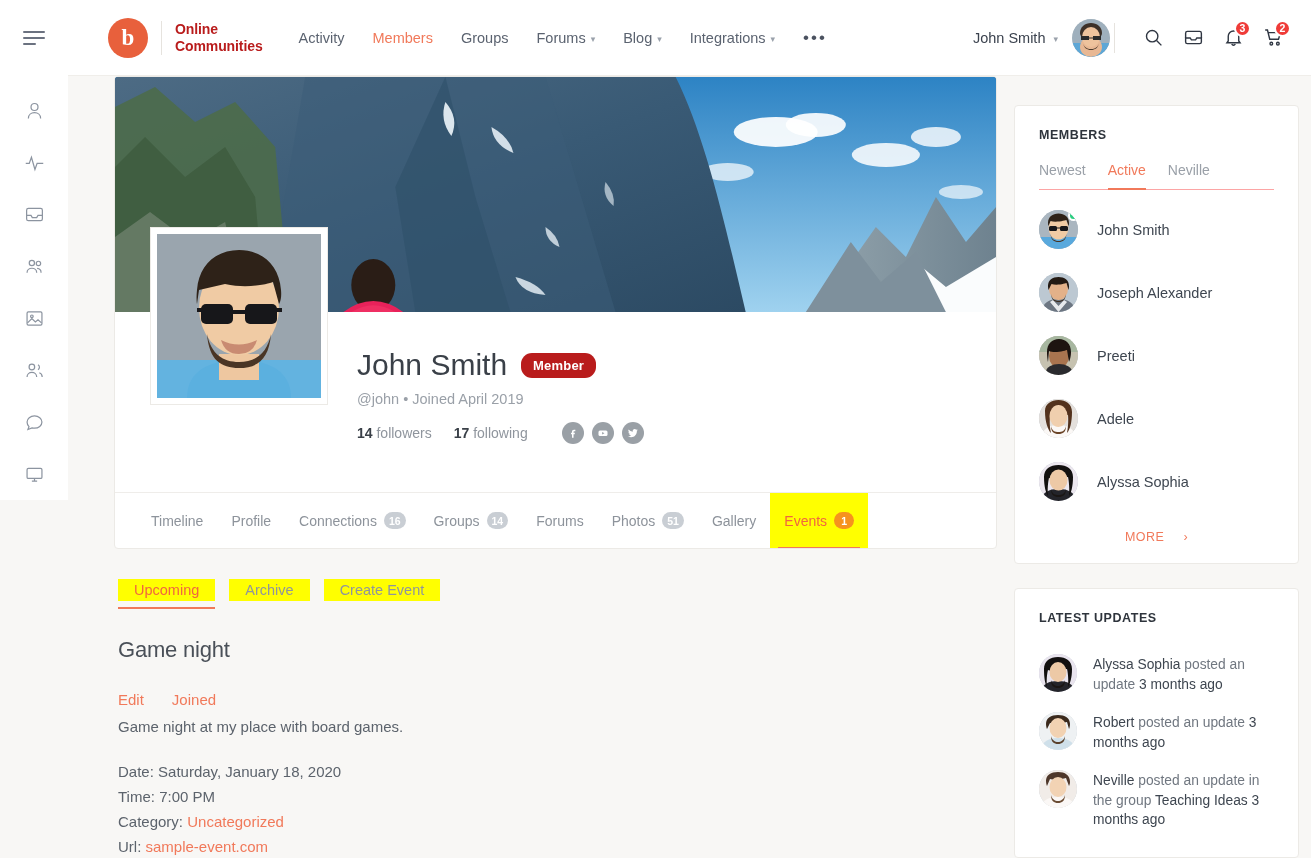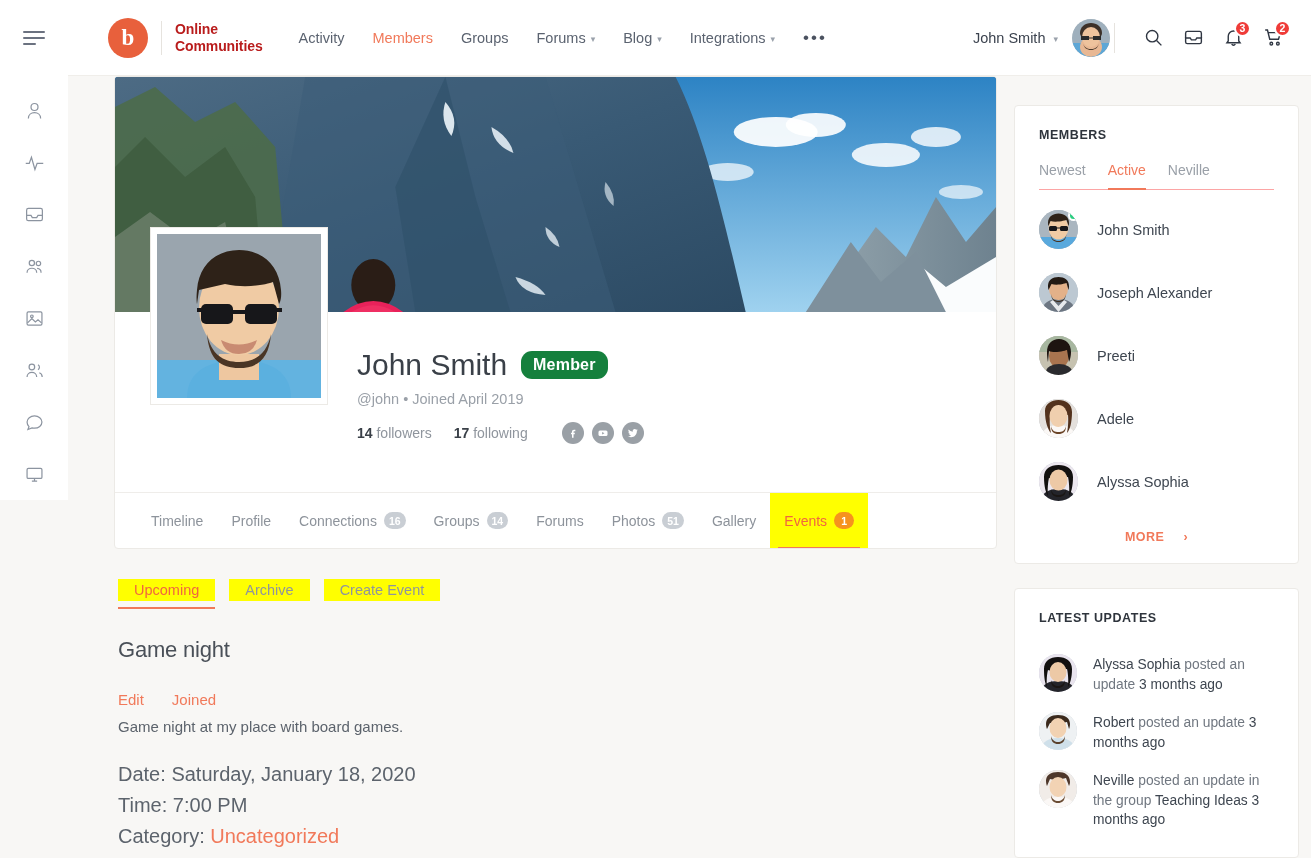--- a/index.html
+++ b/index.html
@@ -107,21 +107,21 @@
     position: absolute; left: 36px; top: -84px;
     width: 176px; height: 176px;
     border: 6px solid #fff; background: #fff;
     box-shadow: 0 0 0 1px #eceae6;
   }
   .profile-avatar .pa-inner { width: 100%; height: 100%; overflow: hidden; background: #98a3ad; }
   .profile-meta { padding-left: 242px; padding-top: 36px; }
   .pm-name-row { display: flex; align-items: center; gap: 14px; }
   .pm-name { font-size: 30px; color: #3a4048; font-weight: 400; }
   .pm-badge {
-    background: #15803d; color: #fff; font-size: 16px; font-weight: 700;
+    background: #b91c1c; color: #fff; font-size: 13px; font-weight: 700;
     padding: 5px 12px; border-radius: 11px; letter-spacing: 0.2px;
   }
   .pm-sub { margin-top: 9px; font-size: 14.5px; color: #9aa0a8; }
   .pm-stats { margin-top: 15px; display: flex; align-items: center; gap: 22px; font-size: 14px; color: #8f959d; }
   .pm-stats b { color: #3a4048; font-weight: 700; }
   .socials { display: flex; gap: 8px; margin-left: 12px; }
   .soc {
     width: 22px; height: 22px; border-radius: 50%; background: #9aa0a6;
     display: flex; align-items: center; justify-content: center;
     cursor: pointer;
@@ -161,21 +161,21 @@
     height: 2px; background: #f1795a;
   }
 
   
   .event-block { padding: 36px 4px 0 4px; }
   .event-title { font-size: 22px; color: #4a5058; font-weight: 400; letter-spacing: -0.2px;}
   .event-actions { margin-top: 28px; display: flex; gap: 28px; }
   .event-actions a { font-size: 15px; color: #f1795a; text-decoration: none; cursor: pointer; }
   .event-desc { margin-top: 10px; font-size: 15px; color: #5c636c; }
   .event-fields { margin-top: 28px; display: flex; flex-direction: column; gap: 8px; }
-  .event-field { font-size: 20px; color: #5c636c; }
+  .event-field { font-size: 15px; color: #5c636c; }
   .event-field a { color: #f1795a; text-decoration: none; cursor: pointer; }
 
   
   .widget {
     background: #fff; border: 1px solid #eceae6; border-radius: 4px;
     padding: 22px 24px 18px 24px; margin-bottom: 24px;
   }
   .widget-title {
     font-size: 12.5px; font-weight: 700; color: #2e343c;
     letter-spacing: 0.55px; margin-bottom: 20px;
@@ -196,21 +196,21 @@
   }
   .mem-online {
     position: absolute; right: -1px; top: 0px; width: 11px; height: 11px;
     border-radius: 50%; background: #27d07f; border: 2px solid #fff;
   }
   .mem-name { font-size: 14.5px; color: #3e4650; }
   .widget-more {
     text-align: center; padding-top: 14px;
   }
   .widget-more span {
-    font-size: 12.5px; font-weight: 700; color: #f1795a; letter-spacing: 0.5px;
+    font-size: 12.5px; font-weight: 400; color: #f1795a; letter-spacing: 0.5px;
     cursor: pointer; display: inline-flex; align-items: flex-start; gap: 19px;
   }
   .upd-row { display: flex; gap: 16px; padding: 9px 0; align-items: flex-start; }
   .upd-av { width: 38px; height: 38px; border-radius: 50%; overflow: hidden; background: #c3ccd4; flex: 0 0 38px; }
   .upd-text { font-size: 13.8px; line-height: 1.42; color: #707780; padding-top: 1px; }
   .upd-text b { color: #3e4650; font-weight: 400; }
   .upd-text i { color: #3e4650; font-style: normal; }
 
   .clip-av { width: 100%; height: 100%; display: block; }
 </style>

